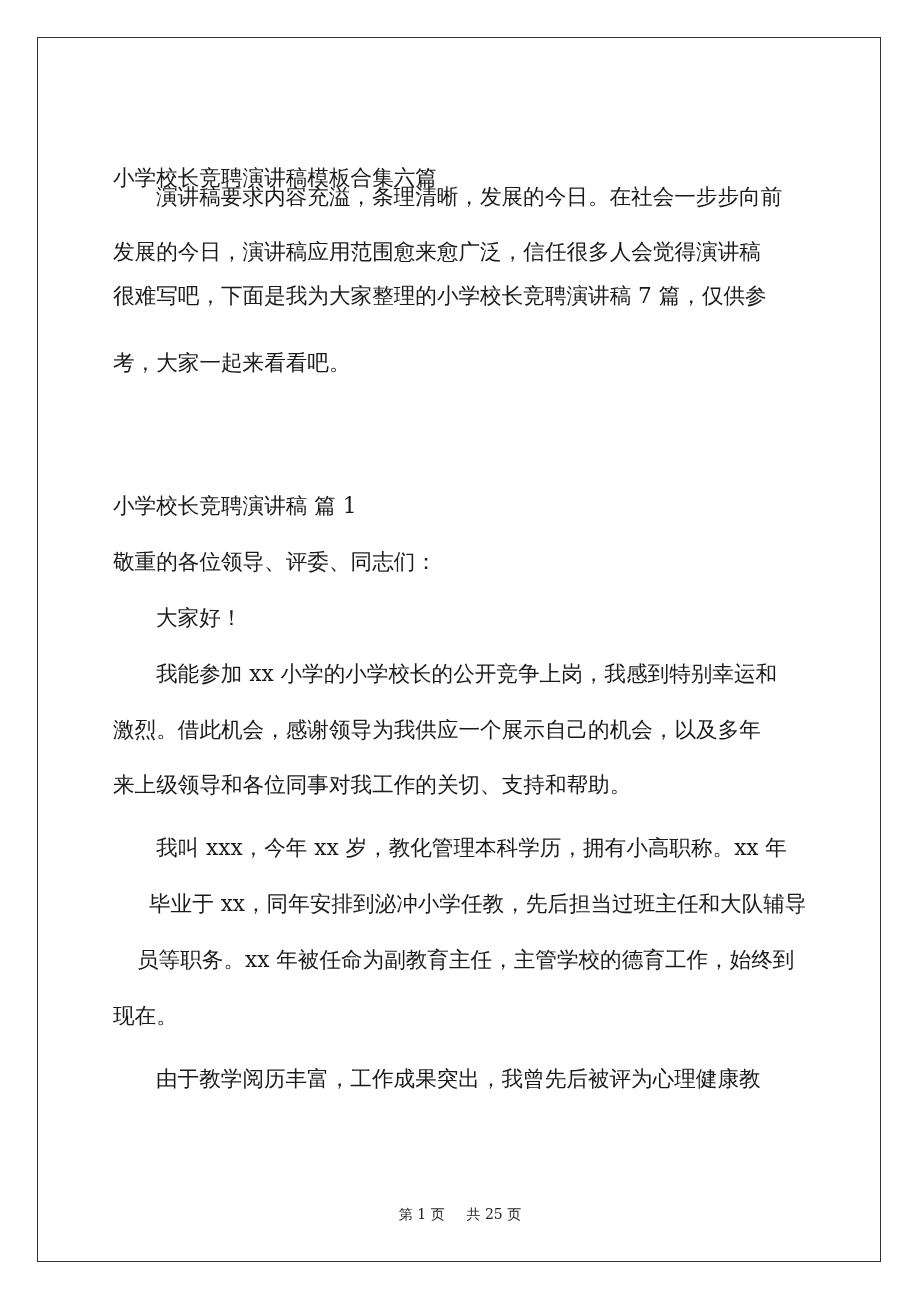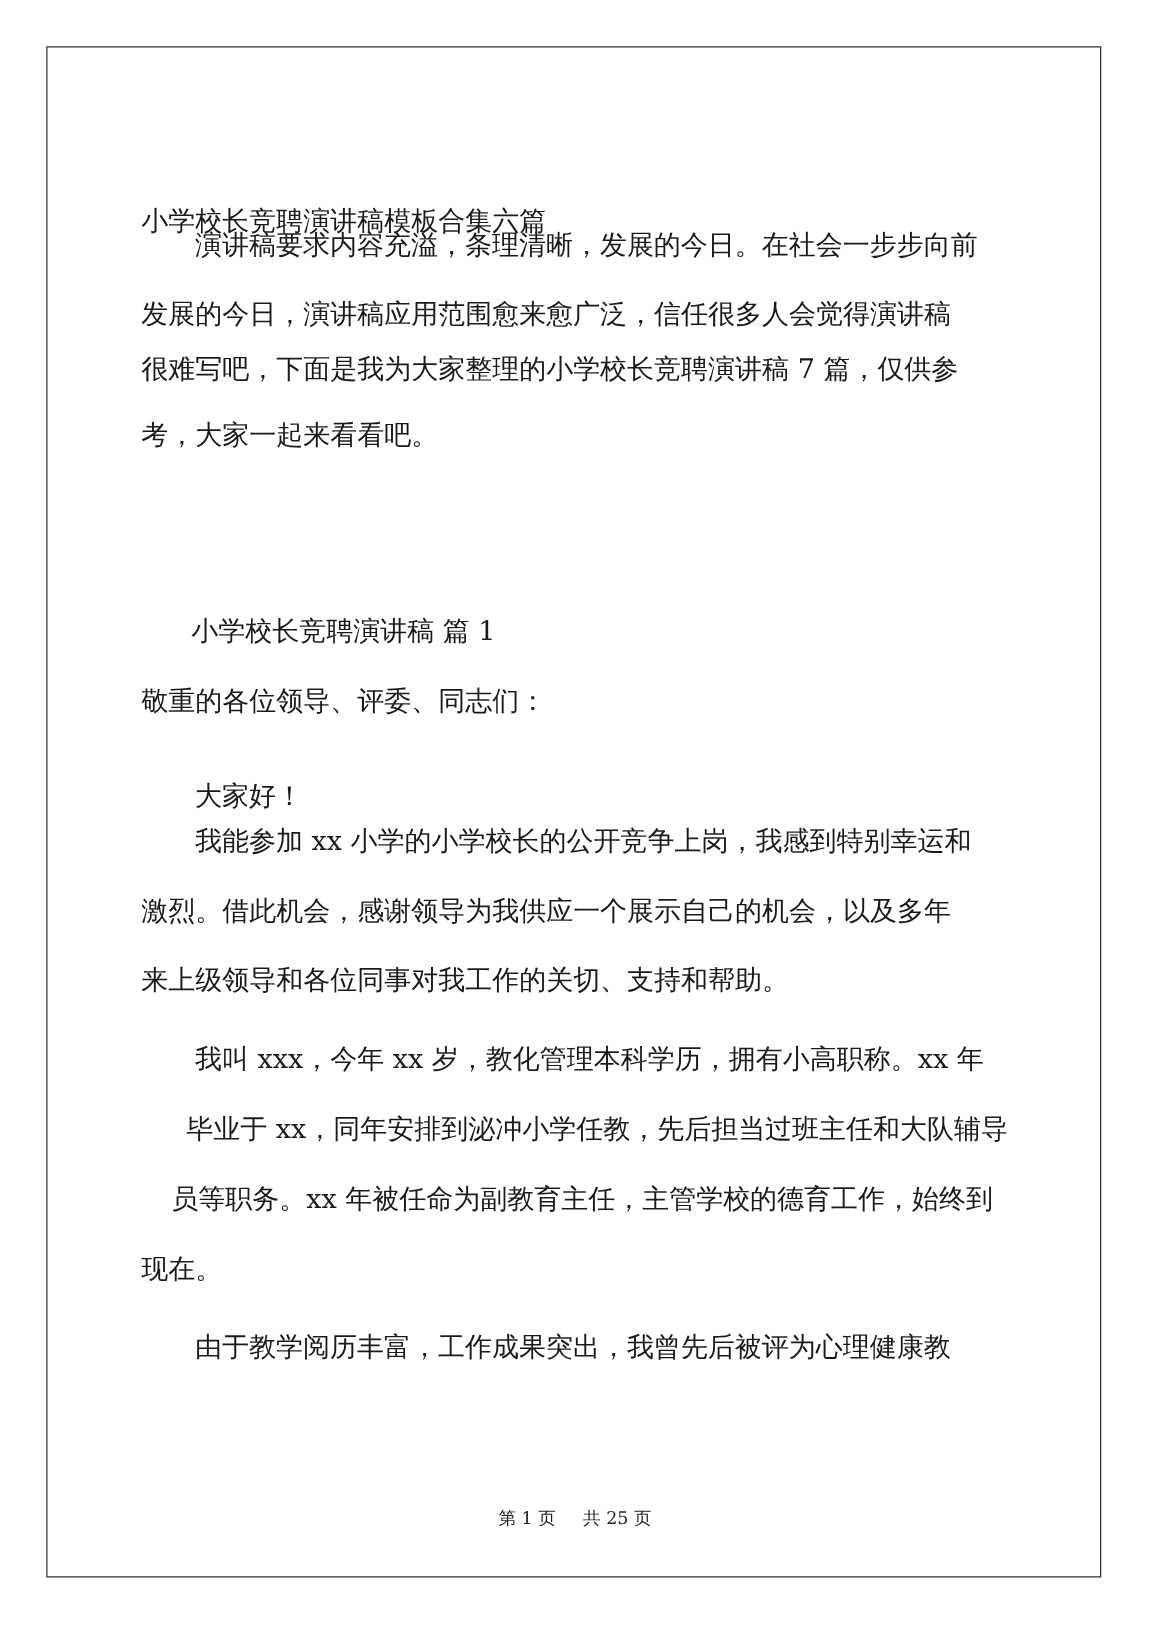--- a/index.html
+++ b/index.html
@@ -18,24 +18,24 @@
 </head>
 <body>
 
 <div class="page-frame"></div>
 
 <div class="content">
   <div class="line" style="top: 4px; margin-top: 32px;">小学校长竞聘演讲稿模板合集六篇</div>
   <div class="line indent" style="top: 55px;">演讲稿要求内容充溢，条理清晰，发展的今日。在社会一步步向前</div>
   <div class="line" style="top: 110px;">发展的今日，演讲稿应用范围愈来愈广泛，信任很多人会觉得演讲稿</div>
   <div class="line" style="top: 154px;">很难写吧，下面是我为大家整理的小学校长竞聘演讲稿 7 篇，仅供参</div>
-  <div class="line" style="top: 207px;">考，大家一起来看看吧。</div>
-  <div class="line" style="top: 364px; margin-left: 40px;">小学校长竞聘演讲稿  篇 1</div>
+  <div class="line" style="top: 221px;">考，大家一起来看看吧。</div>
+  <div class="line" style="top: 364px;">小学校长竞聘演讲稿  篇 1</div>
   <div class="line" style="top: 420px;">敬重的各位领导、评委、同志们：</div>
-  <div class="line indent" style="top: 496px; text-align: center;">大家好！</div>
+  <div class="line indent" style="top: 476px; text-align: center;">大家好！</div>
   <div class="line indent" style="top: 532px;">我能参加 xx 小学的小学校长的公开竞争上岗，我感到特别幸运和</div>
   <div class="line" style="top: 588px;">激烈。借此机会，感谢领导为我供应一个展示自己的机会，以及多年</div>
   <div class="line" style="top: 643px;">来上级领导和各位同事对我工作的关切、支持和帮助。</div>
   <div class="line indent" style="top: 706px;">我叫 xxx，今年 xx 岁，教化管理本科学历，拥有小高职称。xx 年</div>
   <div class="line" style="top: 762px; margin-left: 36px;">毕业于 xx，同年安排到泌冲小学任教，先后担当过班主任和大队辅导</div>
   <div class="line" style="top: 818px; margin-left: 24px;">员等职务。xx 年被任命为副教育主任，主管学校的德育工作，始终到</div>
   <div class="line" style="top: 874px;">现在。</div>
   <div class="line indent" style="top: 937px;">由于教学阅历丰富，工作成果突出，我曾先后被评为心理健康教</div>
 </div>
 

